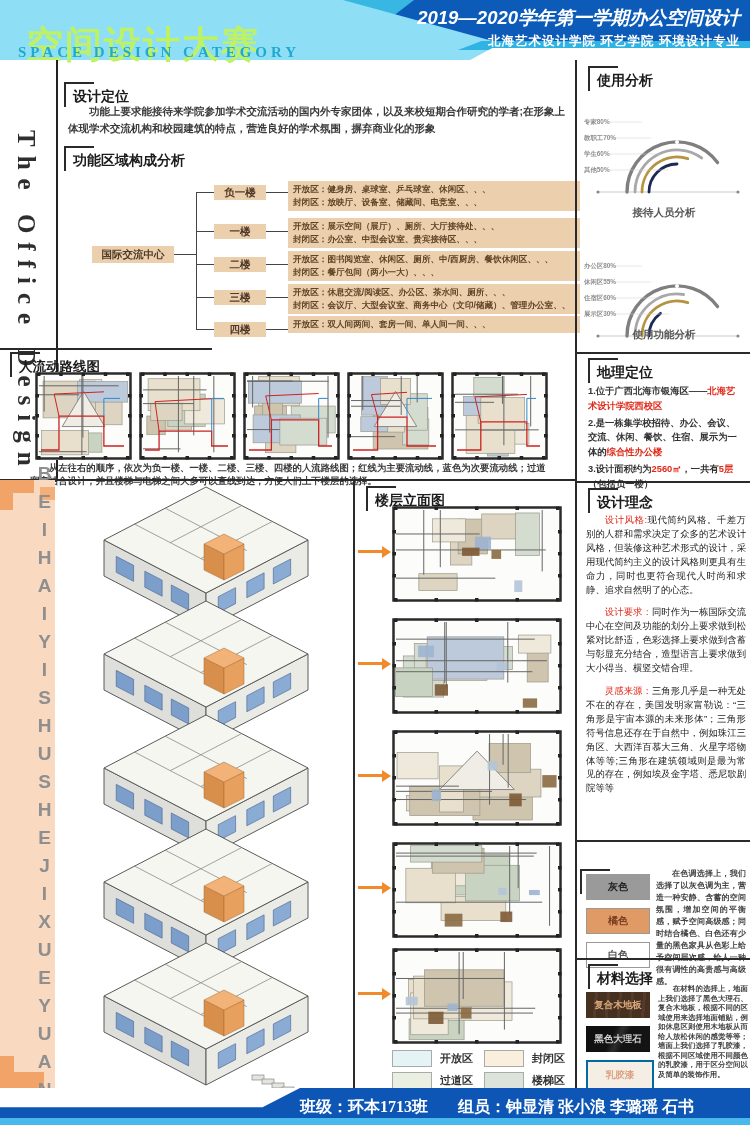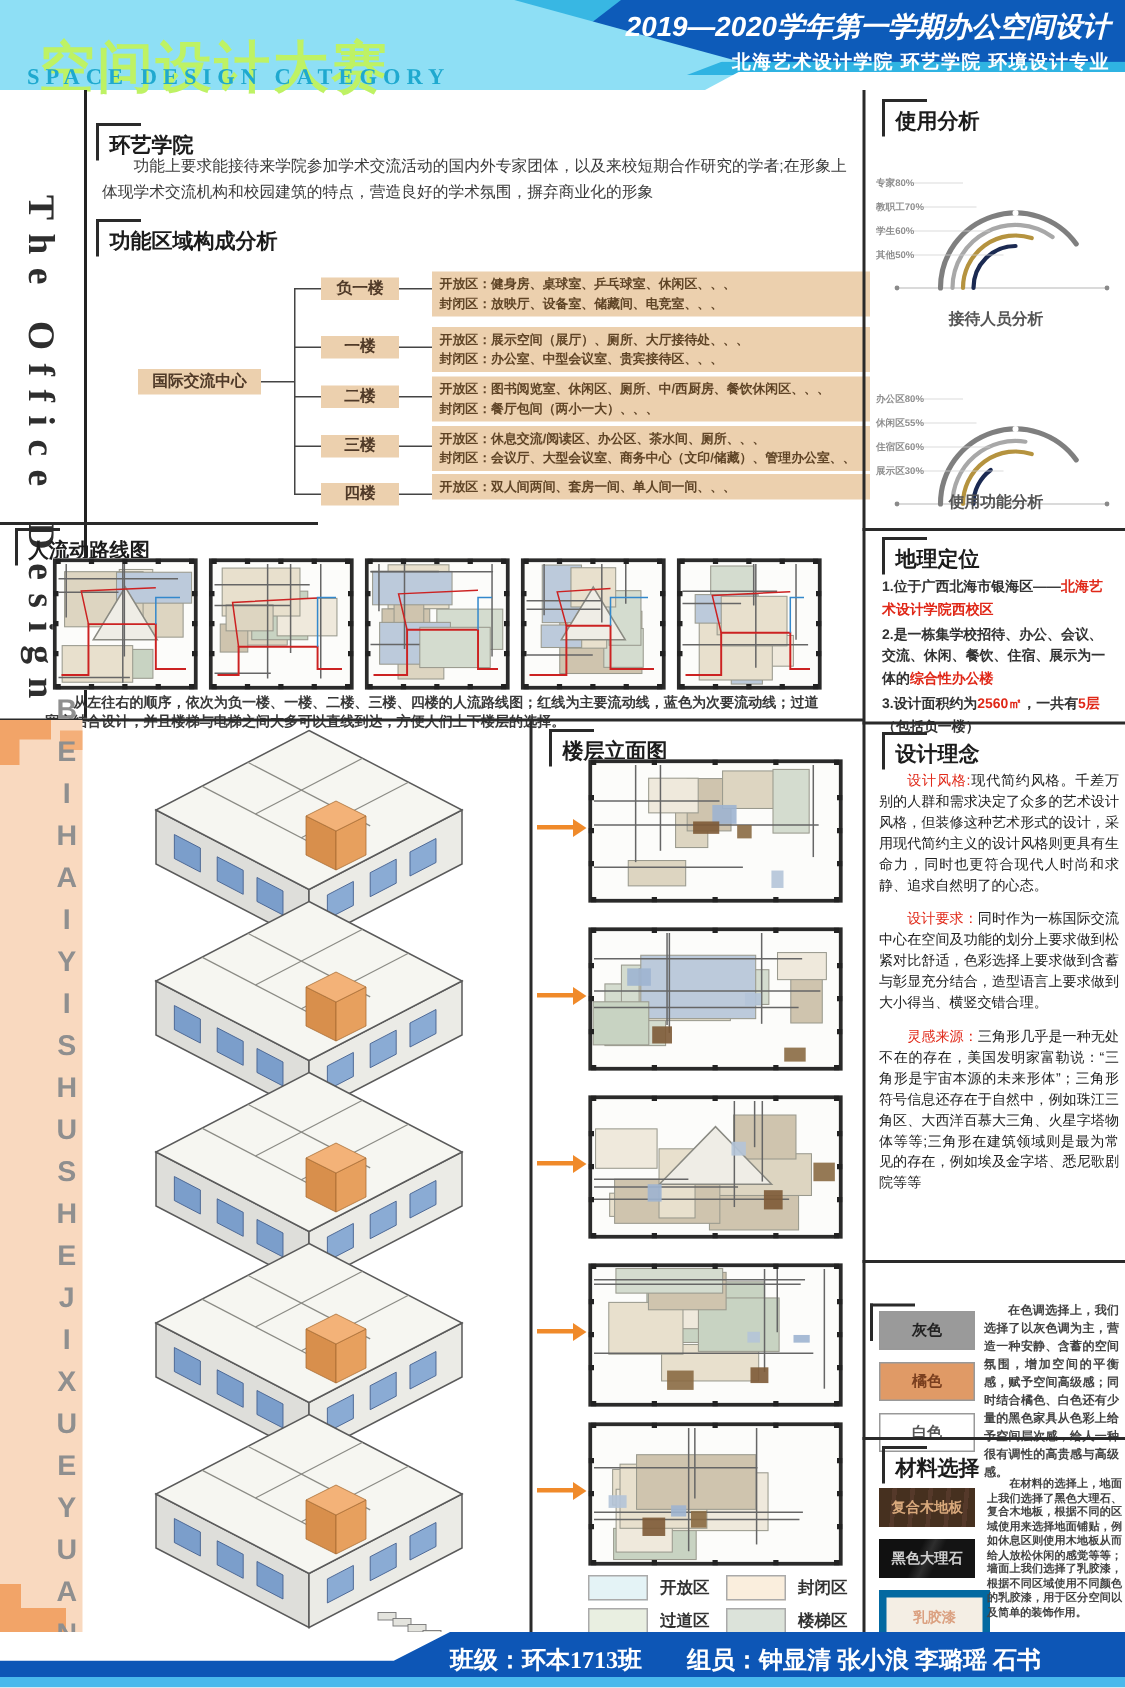--- a/index.html
+++ b/index.html
@@ -29,21 +29,21 @@
   .sec::before{content:'';position:absolute;left:0;top:-6px;width:2px;height:25px;background:#2a2a2a;}
   .sec::after{content:'';position:absolute;left:0;top:-6px;width:30px;height:2px;background:#2a2a2a;}
   
   .hline,.vline{position:absolute;background:#2a2a2a;}
   
   .vstrip{position:absolute;left:0;top:60px;width:56px;height:419px;background:#fff;border-right:2px solid #222;}
   .vtitle{position:absolute;left:12px;top:70px;height:395px;writing-mode:vertical-rl;
           font-family:"Liberation Serif",serif;font-weight:bold;font-size:25px;color:#2e2e2e;
           letter-spacing:9px;}
   
-  .p-intro{position:absolute;left:68px;top:103px;width:500px;font-size:10.5px;font-weight:normal;
+  .p-intro{position:absolute;left:68px;top:103px;width:500px;font-size:10.5px;font-weight:bold;
            color:#3a3a3a;line-height:17px;text-indent:2em;}
   
   .tan{background:#ecd0ae;}
   .tree-node{position:absolute;font-size:10.5px;font-weight:bold;color:#503a28;text-align:center;}
   .tree-text{position:absolute;left:288px;width:282px;padding:2px 5px;font-size:8.6px;
              font-weight:bold;color:#5f4426;line-height:12.8px;}
   .tline{position:absolute;background:#444;}
   
   .chart-cap{position:absolute;width:164px;text-align:center;font-size:10.5px;font-weight:bold;color:#555;}
   
@@ -67,21 +67,21 @@
   .concept{position:absolute;left:586px;top:513px;width:160px;font-size:9.4px;font-weight:normal;
            color:#222;line-height:13.9px;text-align:justify;}
   .concept p{margin:0 0 9px 0;text-indent:2em;}
   .side-body{position:absolute;font-weight:bold;color:#444;text-align:justify;text-indent:2em;}
   .swatch{position:absolute;left:586px;width:62px;height:24px;font-size:10px;font-weight:bold;
           display:flex;align-items:center;justify-content:center;border:1px solid #999;}
   .msw{position:absolute;left:586px;width:64px;height:26px;font-size:9.5px;font-weight:bold;
        display:flex;align-items:center;justify-content:center;}
   .msw.wood{background:repeating-linear-gradient(95deg,#46301f 0 9px,#55392a 9px 12px);color:#d9a97c;}
   .msw.marble{background:linear-gradient(115deg,#111 40%,#2e2e2e 50%,#141414 60%);color:#cfcfcf;}
-  .msw.latex{background:#f4eee4;border:5px solid #0369a1;color:#dba181;}
+  .msw.latex{background:#f4eee4;border:2px solid #0369a1;color:#dba181;}
   
   .leg-sw{position:absolute;width:38px;height:15px;border:1px solid #aaa;}
   .leg-lb{position:absolute;font-size:11px;font-weight:bold;color:#333;}
   
   .footer{position:absolute;left:0;top:1088px;width:750px;height:37px;background:#fff;}
   .footer-blue{position:absolute;inset:0;background:#0d56b6;
                clip-path:polygon(40% 0,100% 0,100% 100%,0 100%,0 52%,35% 52%);}
   .footer-stripe{position:absolute;left:0;bottom:0;width:750px;height:7px;background:#49b9ec;}
   .f-text{position:absolute;top:9px;font-size:16px;font-weight:bold;color:#fff;
           font-family:"Liberation Serif",serif;}
@@ -99,21 +99,21 @@
     <div class="h-title">空间设计大赛</div>
     <div class="h-sub">SPACE DESIGN CATEGORY</div>
     <div class="h-r1">2019—2020学年第一学期办公空间设计</div>
     <div class="h-r2">北海艺术设计学院 环艺学院 环境设计专业</div>
   </div>
 
   <div class="vstrip">
     <div class="vtitle">The Office Design</div>
   </div>
 
-  <div class="sec" style="left:64px;top:88px;">环艺学院</div>
+  <div class="sec" style="left:64px;top:88px;">设计定位</div>
   <div class="p-intro">功能上要求能接待来学院参加学术交流活动的国内外专家团体，以及来校短期合作研究的学者;在形象上体现学术交流机构和校园建筑的特点，营造良好的学术氛围，摒弃商业化的形象</div>
 
   <div class="sec" style="left:64px;top:152px;">功能区域构成分析</div>
 
   <div class="tree-node tan" style="left:92px;top:246px;width:82px;height:17px;line-height:17px;">国际交流中心</div>
   <div class="tline" style="left:174px;top:254px;width:22px;height:1px;"></div>
   <div class="tline" style="left:196px;top:192px;width:1px;height:138px;"></div>
 
   <div class="tline" style="left:196px;top:192px;width:18px;height:1px;"></div>
   <div class="tree-node tan" style="left:214px;top:185px;width:52px;height:15px;line-height:15px;">负一楼</div>

